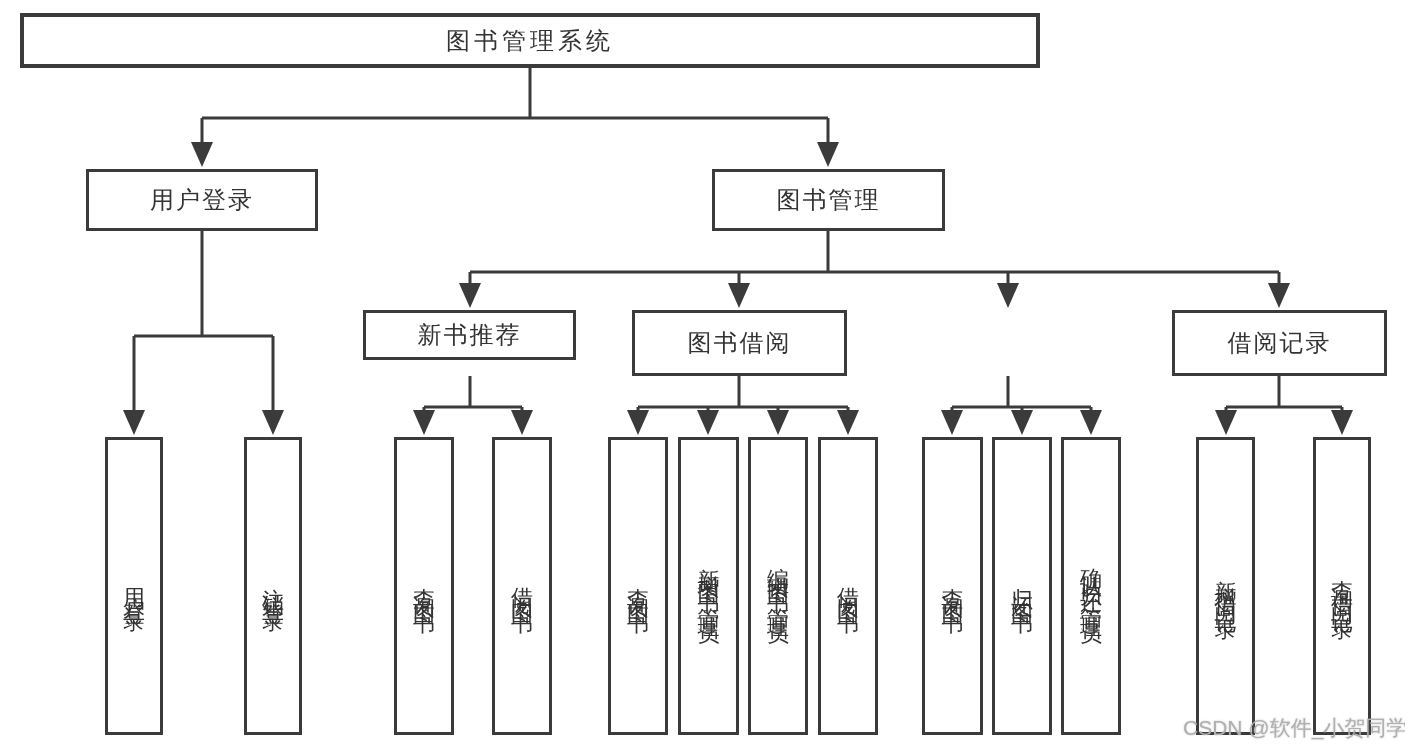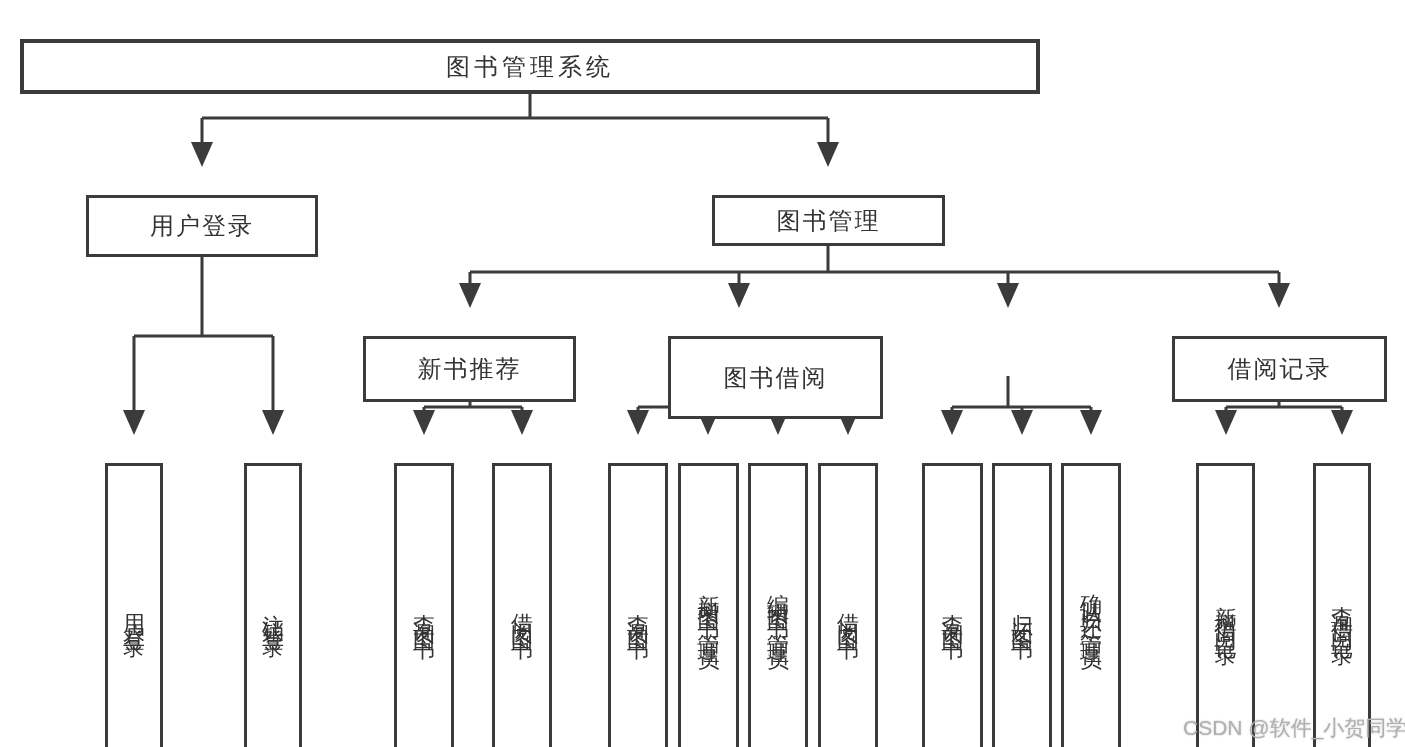--- a/index.html
+++ b/index.html
@@ -13,21 +13,20 @@
   .stage svg{position:absolute;left:0;top:0;}
   .node{
     position:absolute;
     box-sizing:border-box;
     border:3px solid #3b3b3b;
     background:#ffffff;
     color:#333333;
     display:flex;
     align-items:center;
     justify-content:center;
-    margin-top:26px;
   }
   .node.root{border-width:4px;font-size:24px;letter-spacing:4px;}
   .node.h{font-size:24px;letter-spacing:2px;}
   .node.v{
     writing-mode:vertical-rl;
     text-orientation:mixed;
     font-size:22px;
     letter-spacing:8px;
     line-height:1;
   }
@@ -77,24 +76,24 @@
     <polygon points="1080,410 1102,410 1091,435" fill="#3b3b3b" stroke="none"></polygon>
 
     <path d="M1279 376 V407 M1226 407 H1342 M1226 407 V414 M1342 407 V414"></path>
     <polygon points="1215,410 1237,410 1226,435" fill="#3b3b3b" stroke="none"></polygon>
     <polygon points="1331,410 1353,410 1342,435" fill="#3b3b3b" stroke="none"></polygon>
   </svg>
 
   <div class="node root" style="left:20px;top:13px;width:1020px;height:55px">图书管理系统</div>
 
   <div class="node h" style="left:86px;top:169px;width:232px;height:62px">用户登录</div>
-  <div class="node h" style="left:712px;top:169px;width:233px;height:51px">图书管理</div>
+  <div class="node h" style="left:712px;top:169px;width:233px;height:62px">图书管理</div>
 
-  <div class="node h" style="left:363px;top:310px;width:213px;height:66px">新书推荐</div>
-  <div class="node h" style="left:668px;top:310px;width:215px;height:83px">图书借阅</div>
+  <div class="node h" style="left:363px;top:310px;width:213px;height:50px">新书推荐</div>
+  <div class="node h" style="left:632px;top:310px;width:215px;height:66px">图书借阅</div>
   <div class="node h" style="left:1172px;top:310px;width:215px;height:66px">借阅记录</div>
 
   <div class="node v" style="left:105px;top:437px;width:58px;height:298px">用户登录</div>
   <div class="node v" style="left:244px;top:437px;width:58px;height:298px">注销登录</div>
 
   <div class="node v" style="left:394px;top:437px;width:60px;height:298px">查询图书</div>
   <div class="node v" style="left:492px;top:437px;width:60px;height:298px">借阅图书</div>
 
   <div class="node v" style="left:608px;top:437px;width:60px;height:298px">查询图书</div>
   <div class="node v" style="left:678px;top:437px;width:61px;height:298px">新增图书（管理员）</div>

